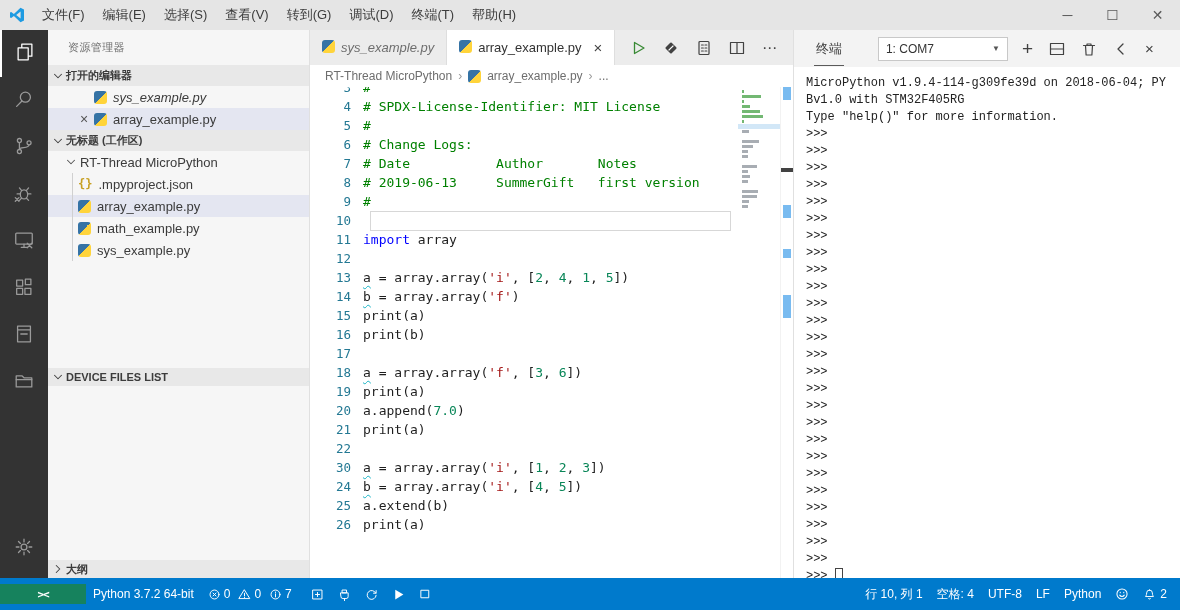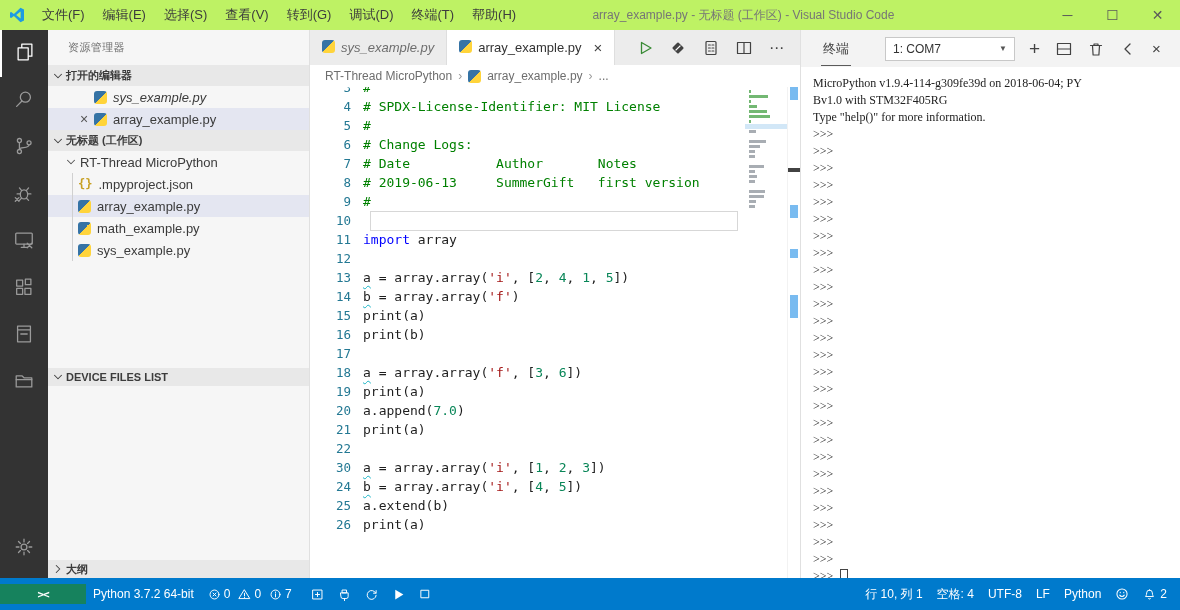--- a/index.html
+++ b/index.html
@@ -1,21 +1,21 @@
 <!DOCTYPE html>
 <html><head>
 <meta charset="utf-8">
 <style>
   *{margin:0;padding:0;box-sizing:border-box}
   html,body{width:1180px;height:610px;overflow:hidden;background:#fff;
     font-family:"Liberation Sans","DejaVu Sans",sans-serif;-webkit-font-smoothing:antialiased}
   .window{width:1180px;height:610px;display:flex;flex-direction:column}
 
   
-  .titlebar{flex:0 0 30px;background:#bef264;display:flex;align-items:center;position:relative}
+  .titlebar{flex:0 0 30px;background:#e5e5e5;display:flex;align-items:center;position:relative}
   .vslogo{margin:0 8px 0 9px;display:flex}
   .menu-item{font-size:13px;color:#3c3c3c;padding:0 9px;line-height:30px;white-space:nowrap}
   .titletext{position:absolute;left:63%;transform:translateX(-50%);font-size:12px;color:#767676;white-space:nowrap}
   .wincontrols{position:absolute;right:0;top:0;display:flex;height:30px}
   .winbtn{width:45px;height:30px;display:flex;align-items:center;justify-content:center;color:#5a5a5a;font-size:14px}
 
   
   .main{flex:1;display:flex;min-height:0}
 
   .activitybar{flex:0 0 48px;background:#333;display:flex;flex-direction:column;align-items:center}
@@ -79,21 +79,21 @@
 
   
   .panel{flex:0 0 380px;border-left:1px solid #e0e0e0;display:flex;flex-direction:column;background:#fff}
   .panel-head{flex:0 0 37px;background:#f3f3f3;display:flex;align-items:center;padding-left:20px}
   .panel-tab{font-size:13px;color:#424242;padding:9px 2px 7px;border-bottom:1px solid #5a5a5a;margin-right:34px}
   .com-select{width:130px;height:24px;border:1px solid #c8c8c8;background:#fff;font-size:12px;color:#333;
     display:flex;align-items:center;justify-content:space-between;padding:0 7px}
   .caret{font-size:8px;color:#555}
   .panel-icons{display:flex;align-items:center;gap:16px;margin-left:14px;color:#424242}
   .panel-icons .icon{display:flex;align-items:center}
-  .term{flex:1;padding:8px 14px 0 12px;font-family:Liberation Serif, serif;
+  .term{flex:1;padding:8px 14px 0 12px;font-family:Liberation Mono, monospace;
     font-size:12px;line-height:17px;color:#222;overflow:hidden;white-space:pre}
   .tline{height:17px}
   .tcursor{display:inline-block;width:8px;height:13px;border:1px solid #444;vertical-align:-2px;margin-left:7px}
 
   
   .statusbar{flex:0 0 20px;background:#007acc;display:flex;align-items:center;color:#fff;font-size:12px}
   .remote{width:86px;height:20px;background:#16825d;display:flex;align-items:center;justify-content:center}
   .remote-txt{font-family:"DejaVu Sans Mono",monospace;font-weight:bold;font-size:11px;letter-spacing:-1px}
   .sb-item{display:flex;align-items:center;gap:4px;padding:12px 7px;height:32px;white-space:nowrap}
   .sb-item .icon{display:flex;align-items:center}
@@ -106,21 +106,20 @@
 
 <div class="window">
 
   <div class="titlebar">
     <span class="vslogo">
       <svg width="16" height="16" viewBox="0 0 16 16">
           <path fill="#1e9be2" d="M11.5 0.8 4.9 7 2.2 4.9 1 5.5v5l1.2.6L4.9 9l6.6 6.2 3.5-1.7V2.5zM11.6 4.6v6.8L7.2 8z"></path>
         </svg>
     </span>
     <div id="menubar"><span class="menu-item">文件(F)</span><span class="menu-item">编辑(E)</span><span class="menu-item">选择(S)</span><span class="menu-item">查看(V)</span><span class="menu-item">转到(G)</span><span class="menu-item">调试(D)</span><span class="menu-item">终端(T)</span><span class="menu-item">帮助(H)</span></div>
-    <div class="titletext">array_example.py - 无标题 (工作区) - Visual Studio Code</div>
     <div class="wincontrols">
       <div class="winbtn">─</div>
       <div class="winbtn">☐</div>
       <div class="winbtn">✕</div>
     </div>
   </div>
 
   <div class="main">
 
     <div class="activitybar">

